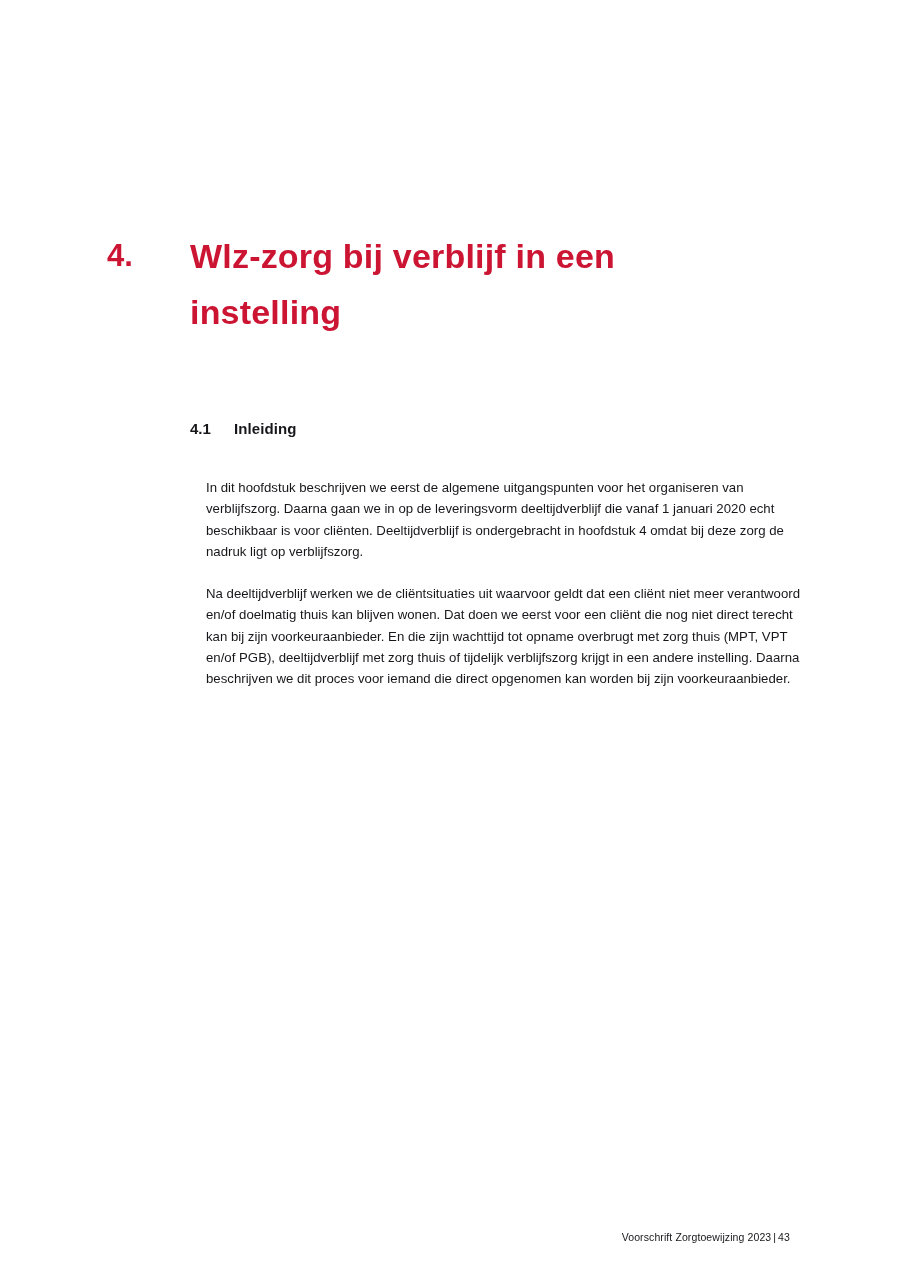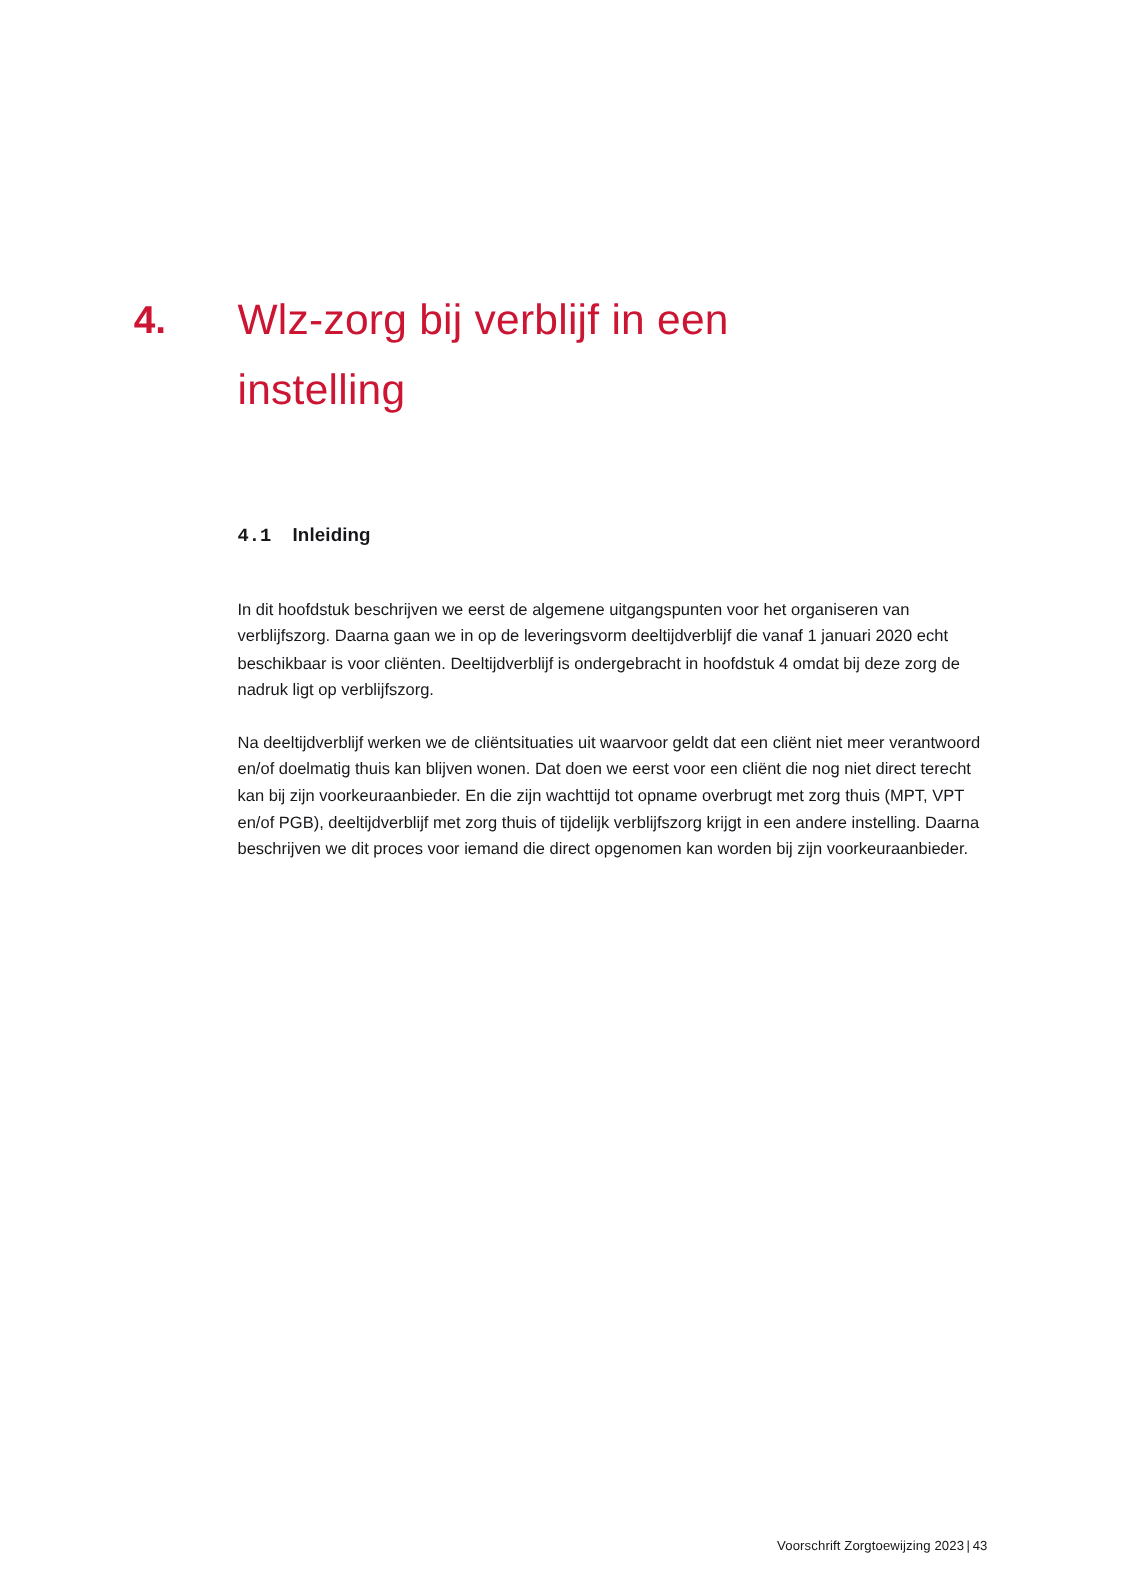--- a/index.html
+++ b/index.html
@@ -39,50 +39,49 @@
     box-sizing: border-box;
     color: #cc1433;
     font-size: 31px;
     font-weight: bold;
     line-height: 56px;
     letter-spacing: 0px;
   }
   .chapter-title {
     color: #cc1433;
     font-size: 34px;
-    font-weight: normal;
+    font-weight: bold;
     line-height: 56px;
     letter-spacing: 0.2px;
     max-width: 500px;
   }
 
   
   .section-head {
     position: absolute;
     left: 190px;
     top: 420px;
     display: flex;
     align-items: baseline;
     font-size: 15px;
     font-weight: bold;
     color: #17171b;
   }
   .section-number {
     width: 44px;
     flex: 0 0 44px;
-    font-family: Liberation Mono, monospace;
   }
   .section-title {
     letter-spacing: 0.1px;
   }
 
   
   .body-block {
     position: absolute;
-    left: 190px;
+    left: 206px;
     width: 600px;
     font-size: 13.2px;
     line-height: 21.2px;
     color: #17171b;
     letter-spacing: 0.01px;
   }
   .para-1 { top: 464px; }
   .para-2 { top: 570px; }
 
   

